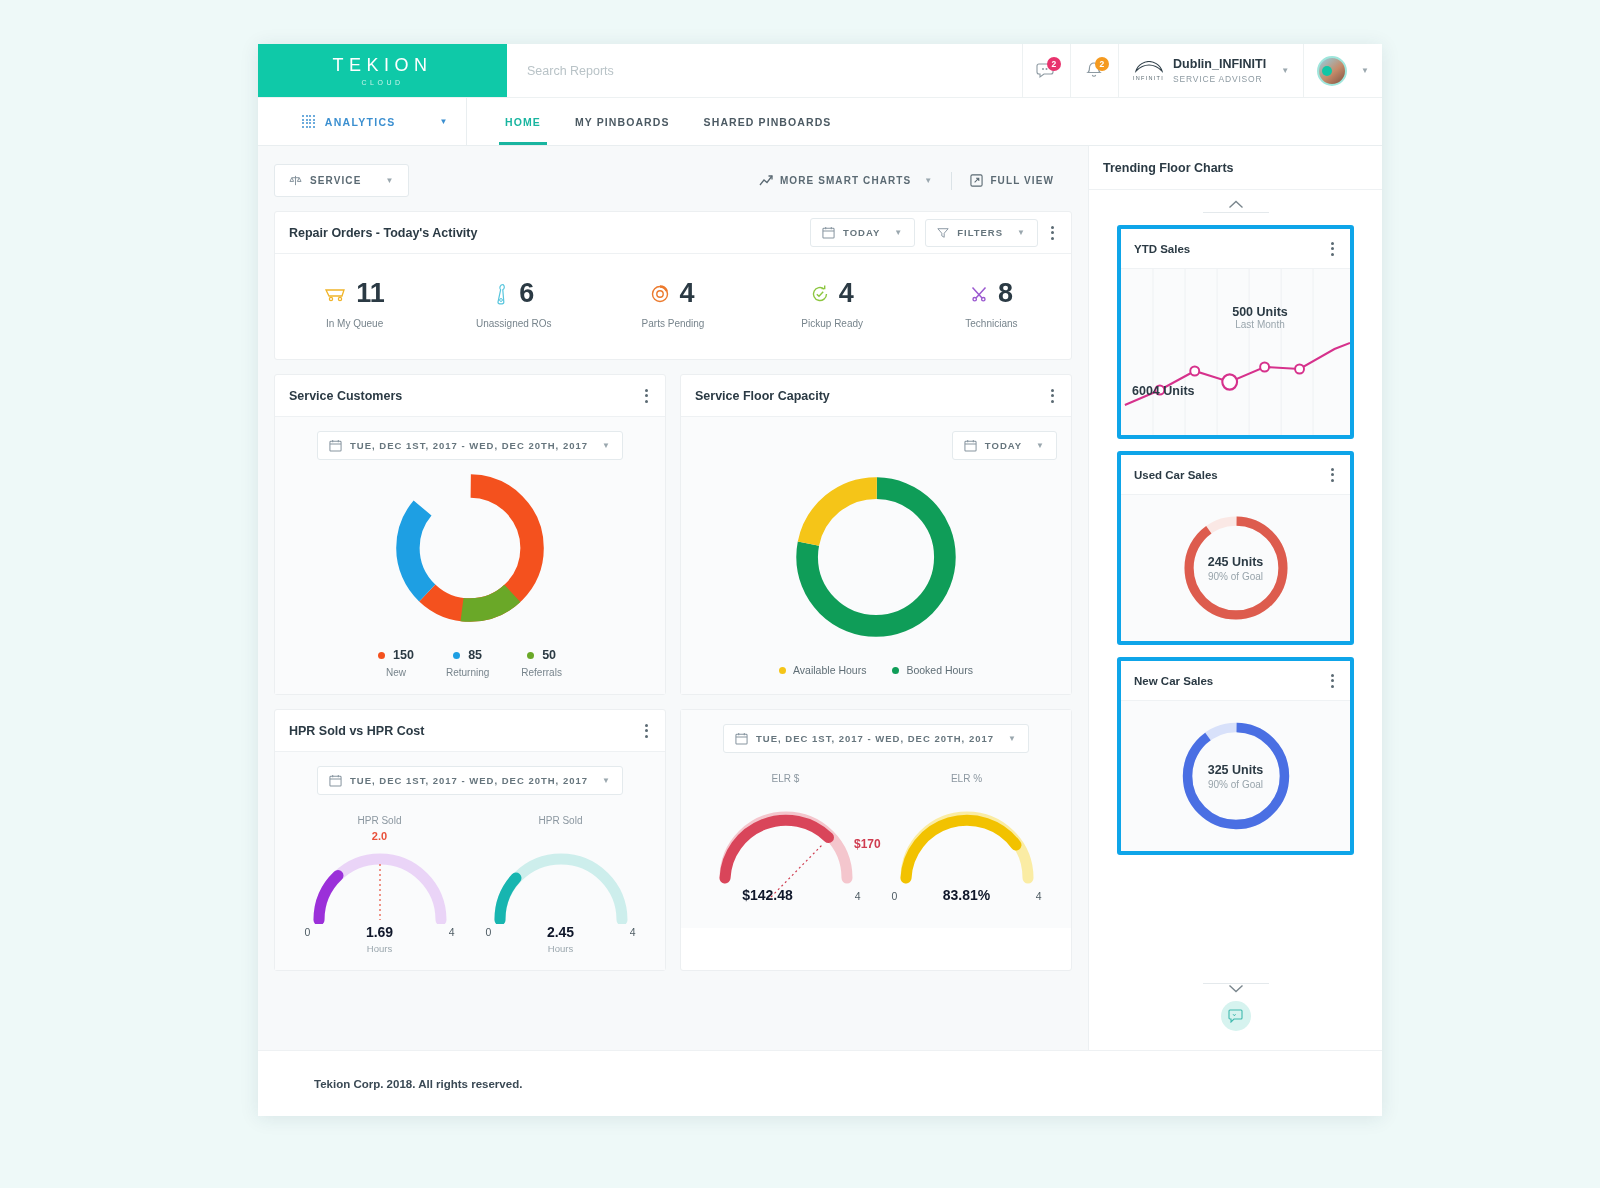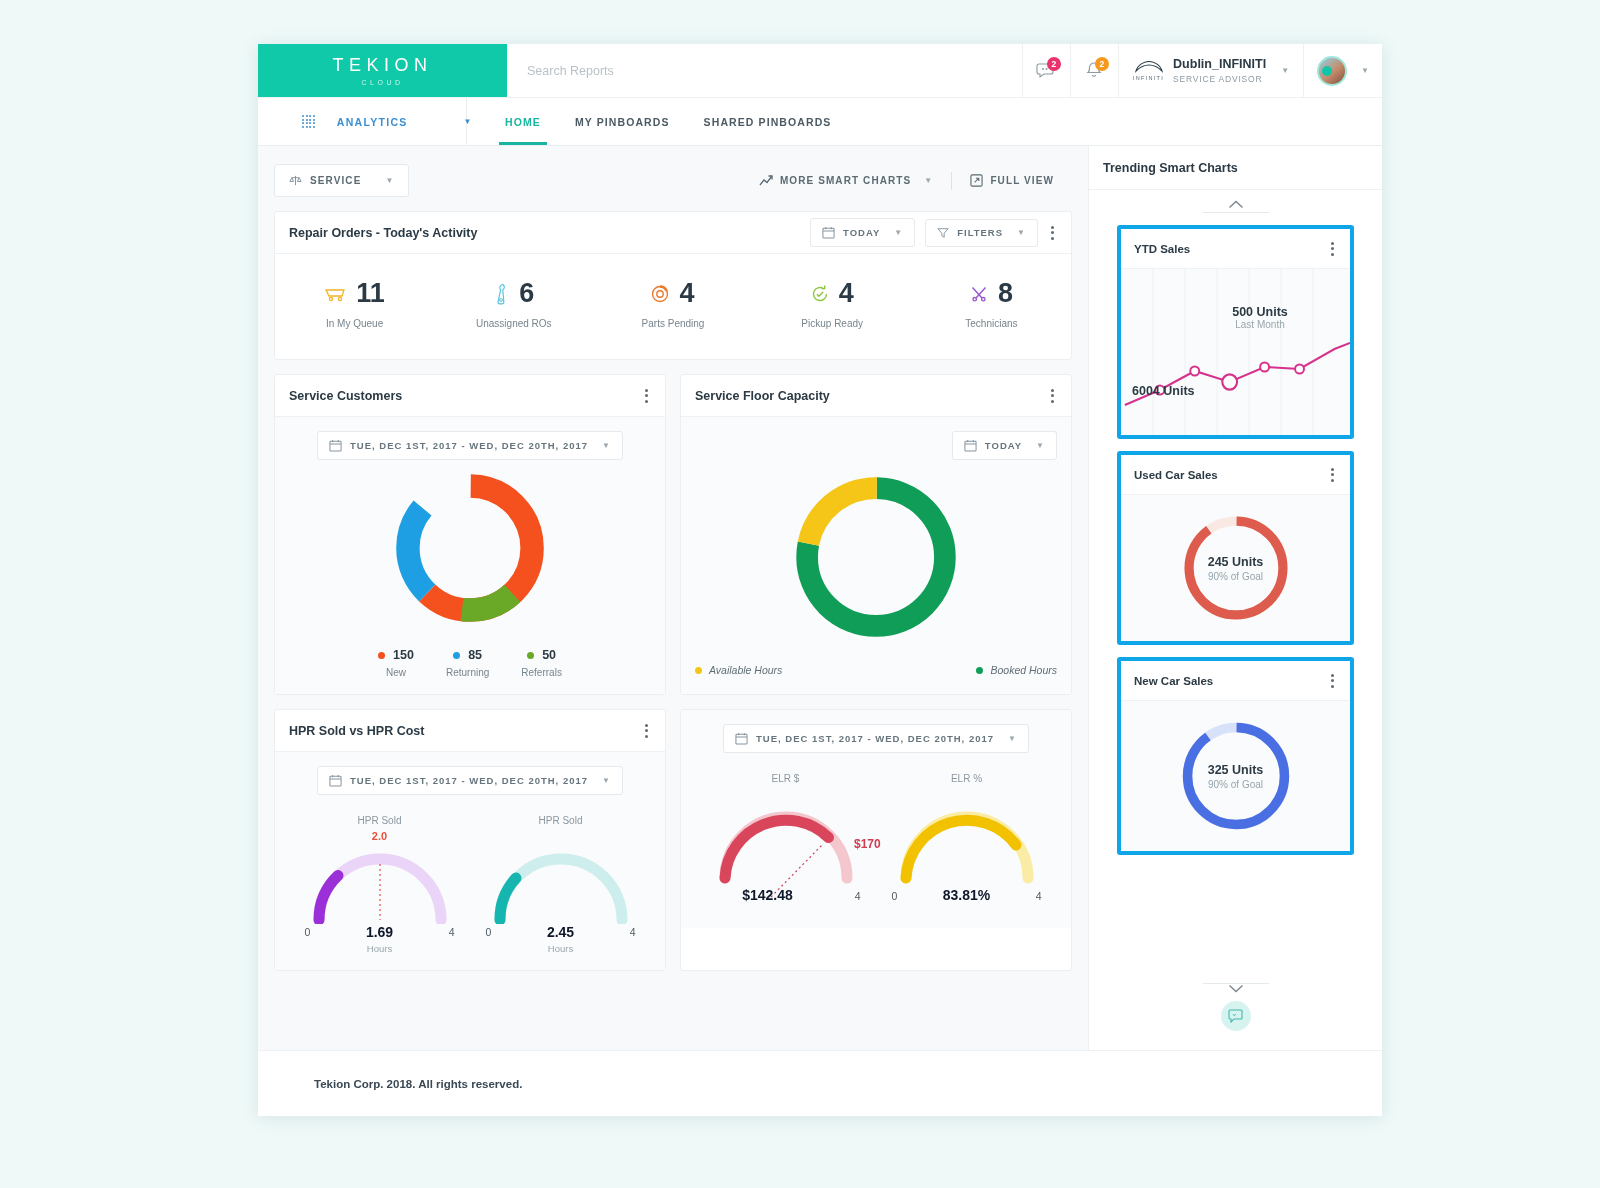--- a/index.html
+++ b/index.html
@@ -54,21 +54,21 @@
     border: 2px solid #9fe6dc; position:relative;
   }
   .avatar:after{
     content:''; position:absolute; left:3px; top:8px; width:10px; height:10px; border-radius:50%;
     background:#11c6a6;
   }
 
   
   .navbar { height: 48px; display:flex; align-items:stretch; border-bottom:1px solid #e9eef0; background:#fff; }
   .nav-analytics {
-    width: 209px; display:flex; align-items:center; gap:22px; padding-left:44px;
+    width: 209px; display:flex; align-items:center; gap:10px; padding-left:44px;
     border-right:1px solid #e9eef0; color:#3b8fd0;
   }
   .grid-icon { display:grid; grid-template-columns: repeat(4,2px); grid-gap:1.6px; }
   .grid-icon i { width:2px; height:2px; background:#3b8fd0; display:block; border-radius:50%; }
   .nav-analytics-label { font-size:10.5px; font-weight:bold; letter-spacing:1.3px; }
   .nav-tabs { display:flex; align-items:stretch; padding-left:22px; gap:2px; }
   .nav-tab {
     display:flex; align-items:center; padding: 0 16px; font-size:10.5px; font-weight:bold;
     letter-spacing:1.1px; color:#4c5a63; position:relative; cursor:pointer;
   }
@@ -122,21 +122,21 @@
   .date-row { display:flex; justify-content:center; margin-bottom: 6px; text-align: right; }
 
   
   .donut-wrap { display:flex; justify-content:center; align-items:center; margin-top: 4px; }
   .legend { display:flex; justify-content:center; gap:32px; margin-top:18px; }
   .legend-item { display:flex; flex-direction:column; align-items:center; }
   .legend-top { display:flex; align-items:center; gap:8px; }
   .dot { width:7px; height:7px; border-radius:50%; display:block; }
   .legend-val { font-size:12.5px; font-weight:bold; color:#2b3a44; }
   .legend-name { font-size:10px; color:#77848c; margin-top:5px; }
-  .legend-row { display:flex; justify-content:space-between; gap:26px; margin-top:16px;font-style:italic; }
+  .legend-row { display:flex; justify-content:center; gap:26px; margin-top:16px; }
   .legend-inline { display:flex; align-items:center; gap:7px; font-size:10.5px; color:#5f6e76; }
 
   
   .gauge-row { display:flex; margin-top: 20px; }
   .gauge-col { flex:1; display:flex; flex-direction:column; align-items:center; }
   .gauge-cap { font-size:10px; color:#8b97a0; margin-bottom:4px; }
   .gauge-target { font-size:11px; font-weight:bold; height:14px; }
   .gauge-svg-wrap { position:relative; }
   .gauge-scale { display:flex; justify-content:space-between; width:150px; margin-top:-2px; font-size:10.5px; color:#4d5b63; }
   .gauge-main { font-size:14px; font-weight:bold; color:#0f172a; margin-top:-14px; }
@@ -575,21 +575,21 @@
                 <div class="gauge-main" style="margin-top:-15px">83.81%</div>
               </div>
             </div>
           </div>
         </div>
       </div>
     </div>
 
     <div class="sidebar">
       <div class="sb-head">
-        <div class="sb-title">Trending Smart Charts</div>
+        <div class="sb-title">Trending Floor Charts</div>
       </div>
       <div class="sb-scroll">
 
         <div class="sb-arrow">
           <svg width="16" height="9" viewBox="0 0 16 9">
             <path d="M1.5 7.5 8 1.5l6.5 6" fill="none" stroke="#7a868d" stroke-width="1.4"></path>
           </svg>
           <span class="ln"></span>
         </div>
 

